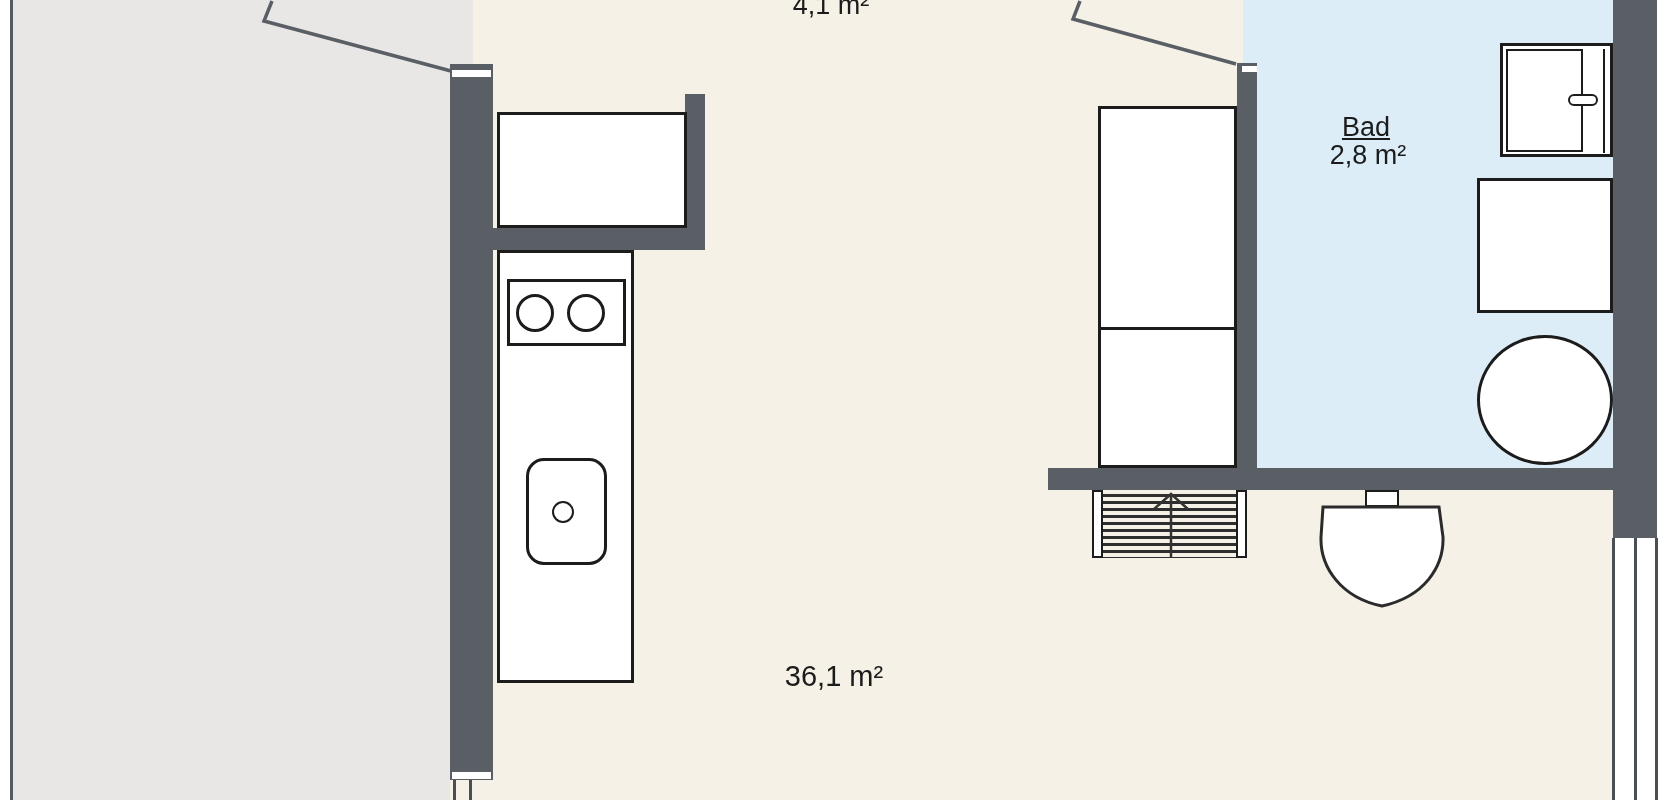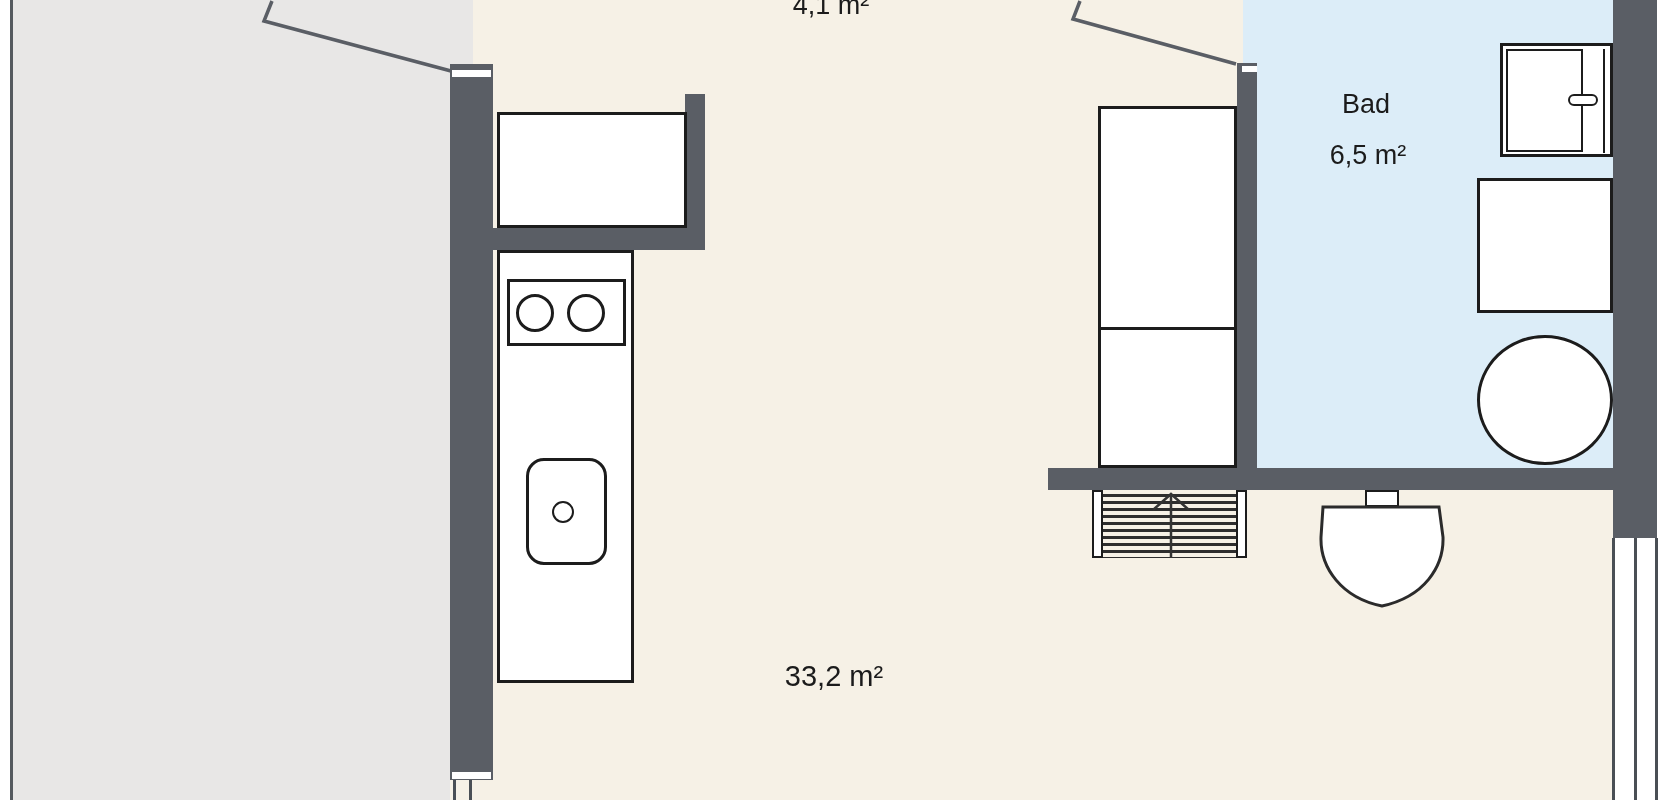--- a/index.html
+++ b/index.html
@@ -74,17 +74,17 @@
 
   <svg class="overlay" width="1670" height="800" viewBox="0 0 1670 800">
     <polyline points="272,1 264,21 451,71" fill="none" style="stroke:var(--c-wall,#5a5e65);" stroke-width="3.5"></polyline>
     <polyline points="1080,1 1073,19 1236,64" fill="none" style="stroke:var(--c-wall,#5a5e65);" stroke-width="3.5"></polyline>
     <path d="M 1323 507 L 1439 507 L 1443 537 C 1444 567 1424 597 1382 606 C 1342 598 1320 568 1321 537 Z" fill="#ffffff" stroke="#2b2b2b" stroke-width="3"></path>
     <line x1="1171" y1="558" x2="1171" y2="495" stroke="#333333" stroke-width="2.5"></line>
     <polyline points="1153,510 1171,494 1189,510" fill="none" stroke="#333333" stroke-width="2.5"></polyline>
   </svg>
 
   <div class="room-label" style="left:831px;top:-10px;font-size:27px;">4,1 m²</div>
-  <div class="room-label" style="left:1366px;top:89px;font-size:27px;">Bad</div>
-  <div class="room-label" style="left:1368px;top:140px;font-size:27px;">6,5 m²</div>
-  <div class="room-label" style="left:834px;top:660px;font-size:29px;">33,2 m²</div>
+  <div class="room-label" style="left:1366px;top:112px;font-size:27px;text-decoration:underline;">Bad</div>
+  <div class="room-label" style="left:1368px;top:140px;font-size:27px;">2,8 m²</div>
+  <div class="room-label" style="left:834px;top:660px;font-size:29px;">36,1 m²</div>
 
 </div>
 
 </body></html>

